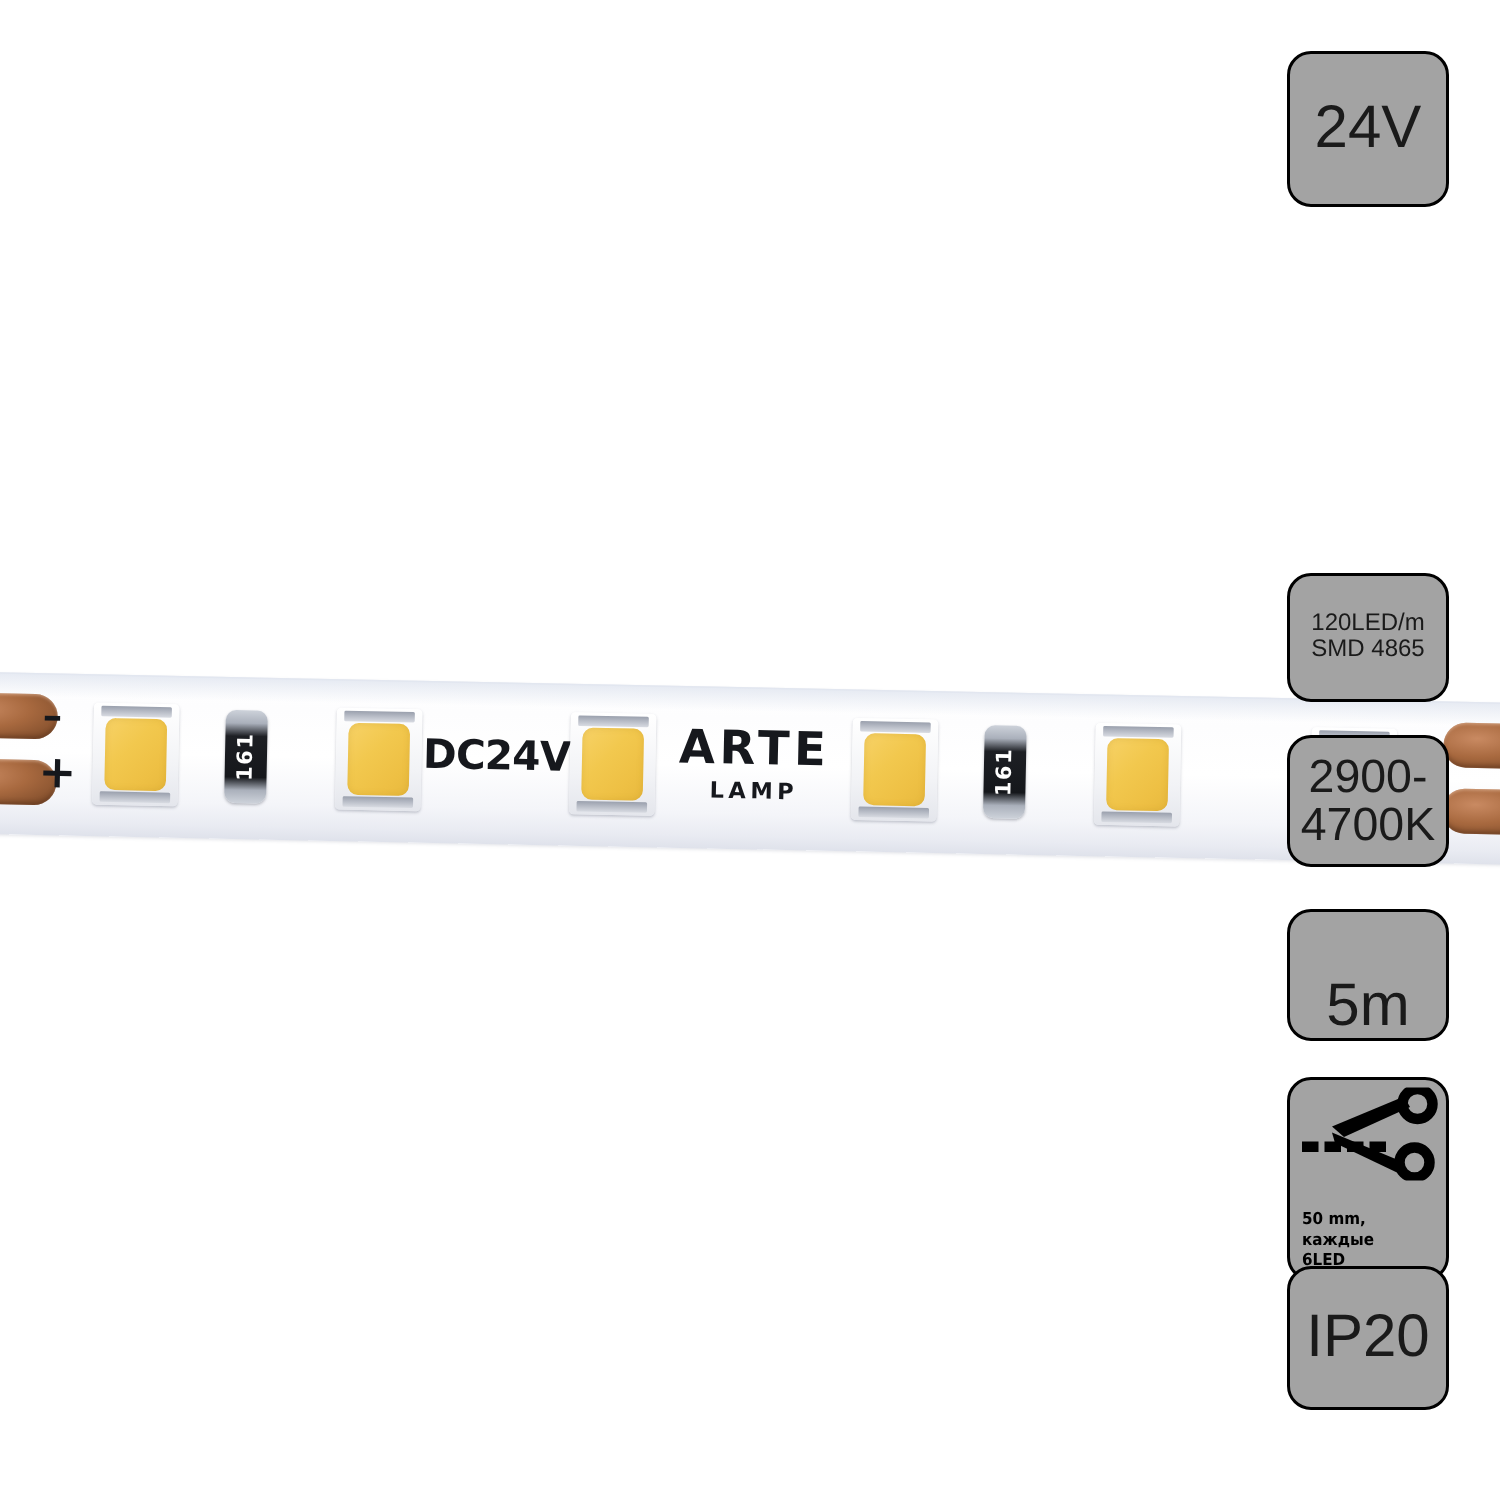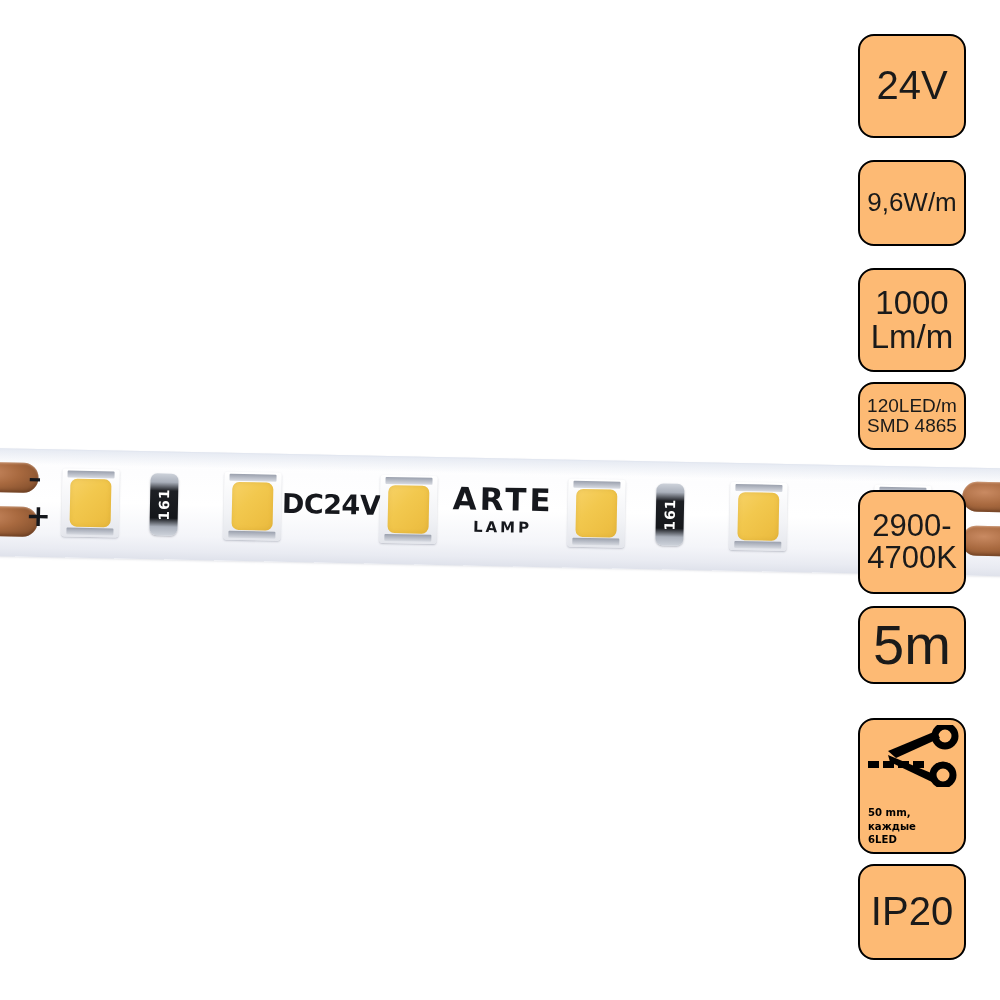--- a/index.html
+++ b/index.html
@@ -175,42 +175,42 @@
     left: 858px;
     top: 0;
     width: 112px;
     height: 1000px;
   }
   .badge {
     position: absolute;
     left: 0;
     width: 108px;
     box-sizing: border-box;
-    background: #fdba74;
+    background: #a3a3a3;
     border: 2.5px solid #000000;
     border-radius: 16px;
     display: flex;
     align-items: center;
     justify-content: center;
     text-align: center;
     color: #1a1a1a;
     font-family: "Liberation Sans", sans-serif;
     font-weight: 400;
     line-height: 1.04;
   }
   .badge .txt { display: block; padding: 0 4px; }
 
   .b-24v   { top: 34px;  height: 104px; font-size: 40px; }
   .b-watt  { top: 160px; height: 86px;  font-size: 26px; }
   .b-lumen { top: 268px; height: 104px; font-size: 33px; }
-  .b-led   { top: 382px; height: 68px;  font-size: 19px; }
-  .b-kelvin{ top: 490px; height: 104px; font-size: 31px; }
-  .b-len   { top: 606px; height: 78px;  font-size: 56px; }
+  .b-led   { top: 382px; height: 86px;  font-size: 16px; }
+  .b-kelvin{ top: 490px; height: 88px; font-size: 31px; }
+  .b-len   { top: 606px; height: 88px;  font-size: 40px; align-items: flex-end; }
   .b-cut   { top: 718px; height: 136px; }
-  .b-ip    { top: 844px; height: 96px;  font-size: 40px; margin-top: 20px; }
+  .b-ip    { top: 844px; height: 96px;  font-size: 40px; }
 
   
   .cut-inner {
     position: relative;
     width: 100%;
     height: 100%;
   }
   .cut-svg {
     position: absolute;
     left: 6px;
@@ -284,30 +284,21 @@
       </div>
   </div>
 </div>
 
 <div id="badge-column">
 
   <div class="badge b-24v">
     <span class="txt">24V</span>
   </div>
 
-  <div class="badge b-watt">
-    <span class="txt">9,6W/m</span>
-  </div>
-
-  <div class="badge b-lumen">
-    <span class="txt">
-      <span>1000</span><br>
-      <span>Lm/m</span>
-    </span>
-  </div>
+
 
   <div class="badge b-led">
     <span class="txt">
       <span>120LED/m</span><br>
       <span>SMD 4865</span>
     </span>
   </div>
 
   <div class="badge b-kelvin">
     <span class="txt">

